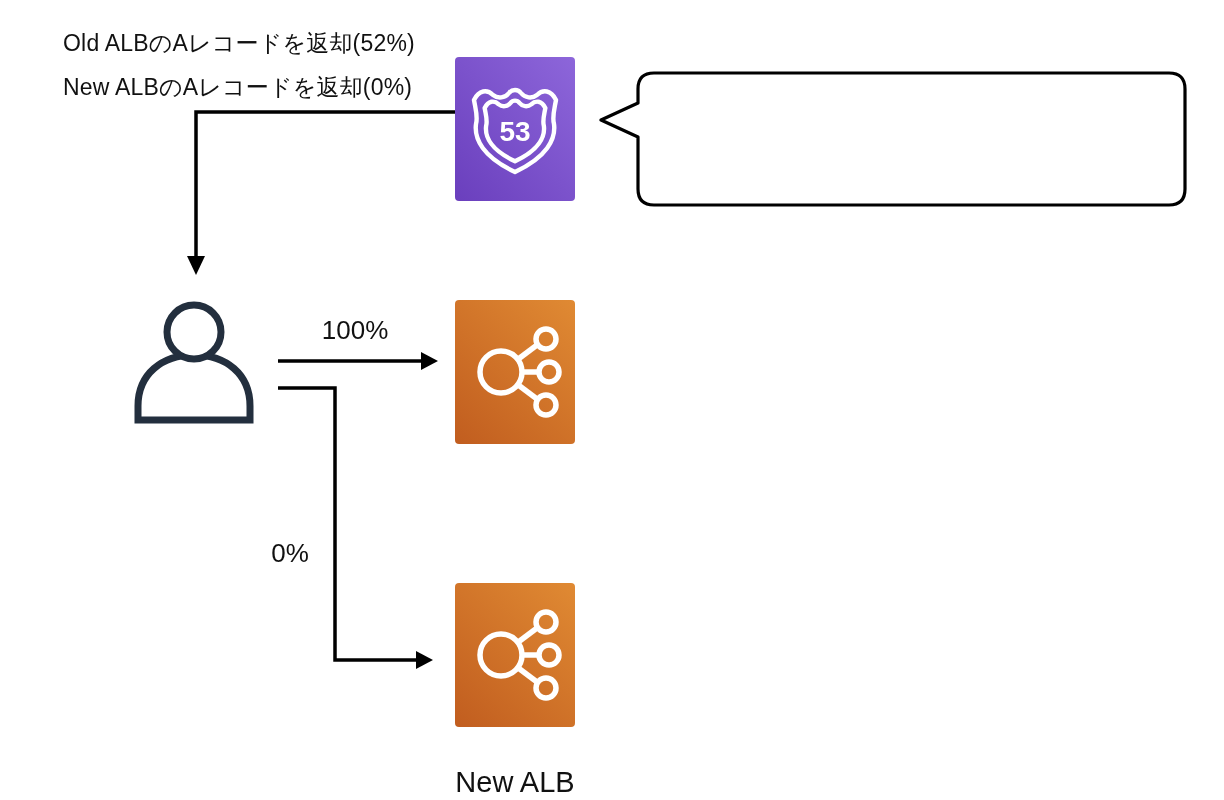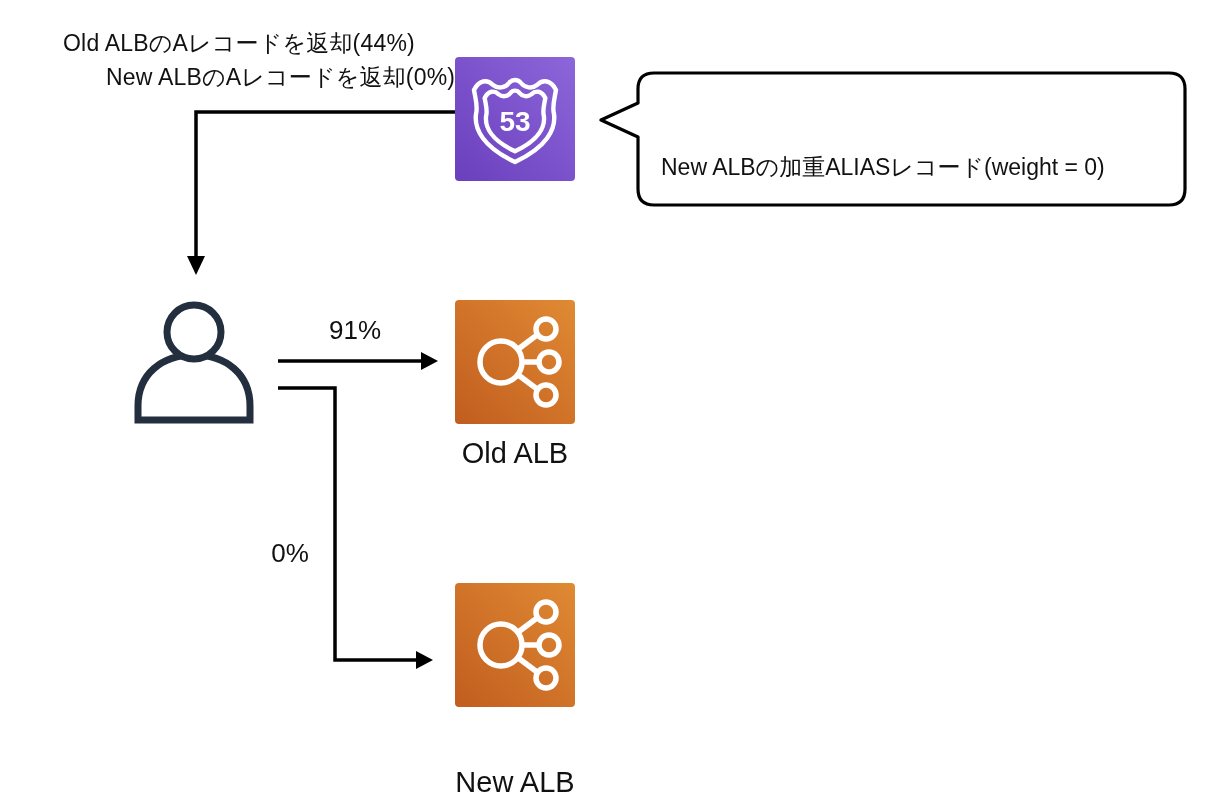--- a/index.html
+++ b/index.html
@@ -28,21 +28,21 @@
     text-align: center;
   }
   .alb-label {
     font-size: 29px;
     color: #111111;
     text-align: center;
     width: 150px;
   }
   .aws-icon {
     width: 120px;
-    height: 124px;
+    height: 144px;
     border-radius: 4px;
   }
   #route53-icon {
     left: 455px; top: 57px;
     background: linear-gradient(to top right, #6A3FBD, #8D66DA);
   }
   #old-alb-icon {
     left: 455px; top: 300px;
     background: linear-gradient(45deg, #C15D1F, #E0炭8A33);
     background: linear-gradient(45deg, #C15D1F, #E08A33);
@@ -58,22 +58,22 @@
     font-size: 23px;
     color: #111111;
     white-space: nowrap;
   }
 </style>
 </head>
 <body>
 
 <div id="canvas">
 
-  <div class="abs annot" style="left:63px; top:28px;">Old ALBのAレコードを返却(44%)</div>
-  <div class="abs annot" style="left:63px; top:62px;margin-left:43px;">New ALBのAレコードを返却(0%)</div>
+  <div class="abs annot" style="left:63px; top:28px;">Old ALBのAレコードを返却(52%)</div>
+  <div class="abs annot" style="left:63px; top:72px;">New ALBのAレコードを返却(0%)</div>
 
   <svg id="arrows-layer" class="abs" width="1224" height="800" viewBox="0 0 1224 800">
 
     <g>
       <polyline points="455,112 196,112 196,258" fill="none" stroke="#000000" stroke-width="3.5"></polyline>
       <polygon points="187,256 205,256 196,275" fill="#000000"></polygon>
     </g>
 
     <g>
       <line x1="278" y1="361" x2="423" y2="361" stroke="#000000" stroke-width="3.5"></line>
@@ -103,44 +103,42 @@
           C 28 88, 19 70, 21 55 C 23 48, 21 42, 19 31 Z"></path>
       </g>
       <text x="60" y="72" text-anchor="middle" fill="#FFFFFF" font-size="28" font-weight="bold" font-family="Liberation Sans, sans-serif">53</text>
     </svg>
   </div>
 
   <svg id="bubble-layer" class="abs" width="600" height="146" viewBox="0 0 600 146">
     <path d="M 59 7 L 574 7 Q 590 7 590 23 L 590 123 Q 590 139 574 139
              L 59 139 Q 43 139 43 123 L 43 71 L 6 54 L 43 37 L 43 23 Q 43 7 59 7 Z" fill="#FFFFFF" stroke="#000000" stroke-width="3.2" stroke-linejoin="round"></path>
   </svg>
-  <div class="abs bubble-text" style="left:661px; top:152px;">New ALBの加重ALIASレコード(weight = 0)</div>
 
   <svg class="abs" style="left:133px; top:293px;" width="122" height="132" viewBox="0 0 122 132">
     <path d="M 5 127 L 5 113 C 5 81, 29 62, 61 62 C 93 62, 117 81, 117 113 L 117 127 Z" fill="none" stroke="#232F3E" stroke-width="7" stroke-linejoin="miter"></path>
     <circle cx="61" cy="39" r="27" fill="#FFFFFF" stroke="#232F3E" stroke-width="7"></circle>
   </svg>
 
-  <div class="abs pct-label" style="left:300px; top:315px; width:110px;">91%</div>
+  <div class="abs pct-label" style="left:300px; top:315px; width:110px;">100%</div>
   <div class="abs pct-label" style="left:258px; top:538px; width:64px;">0%</div>
 
   <div id="old-alb-icon" class="abs aws-icon">
     <svg viewBox="0 0 120 120">
       <g fill="none" stroke="#FFFFFF" stroke-width="5.5">
         <circle cx="46" cy="60" r="21"></circle>
         <circle cx="91" cy="27" r="10"></circle>
         <circle cx="94" cy="60" r="10"></circle>
         <circle cx="91" cy="93" r="10"></circle>
         <line x1="62" y1="48" x2="82" y2="33"></line>
         <line x1="67" y1="60" x2="84" y2="60"></line>
         <line x1="62" y1="72" x2="82" y2="87"></line>
       </g>
     </svg>
   </div>
-  <div class="abs alb-label" style="left:440px; top:437px;">Old ALB</div>
 
   <div id="new-alb-icon" class="abs aws-icon">
     <svg viewBox="0 0 120 120">
       <g fill="none" stroke="#FFFFFF" stroke-width="5.5">
         <circle cx="46" cy="60" r="21"></circle>
         <circle cx="91" cy="27" r="10"></circle>
         <circle cx="94" cy="60" r="10"></circle>
         <circle cx="91" cy="93" r="10"></circle>
         <line x1="62" y1="48" x2="82" y2="33"></line>
         <line x1="67" y1="60" x2="84" y2="60"></line>

